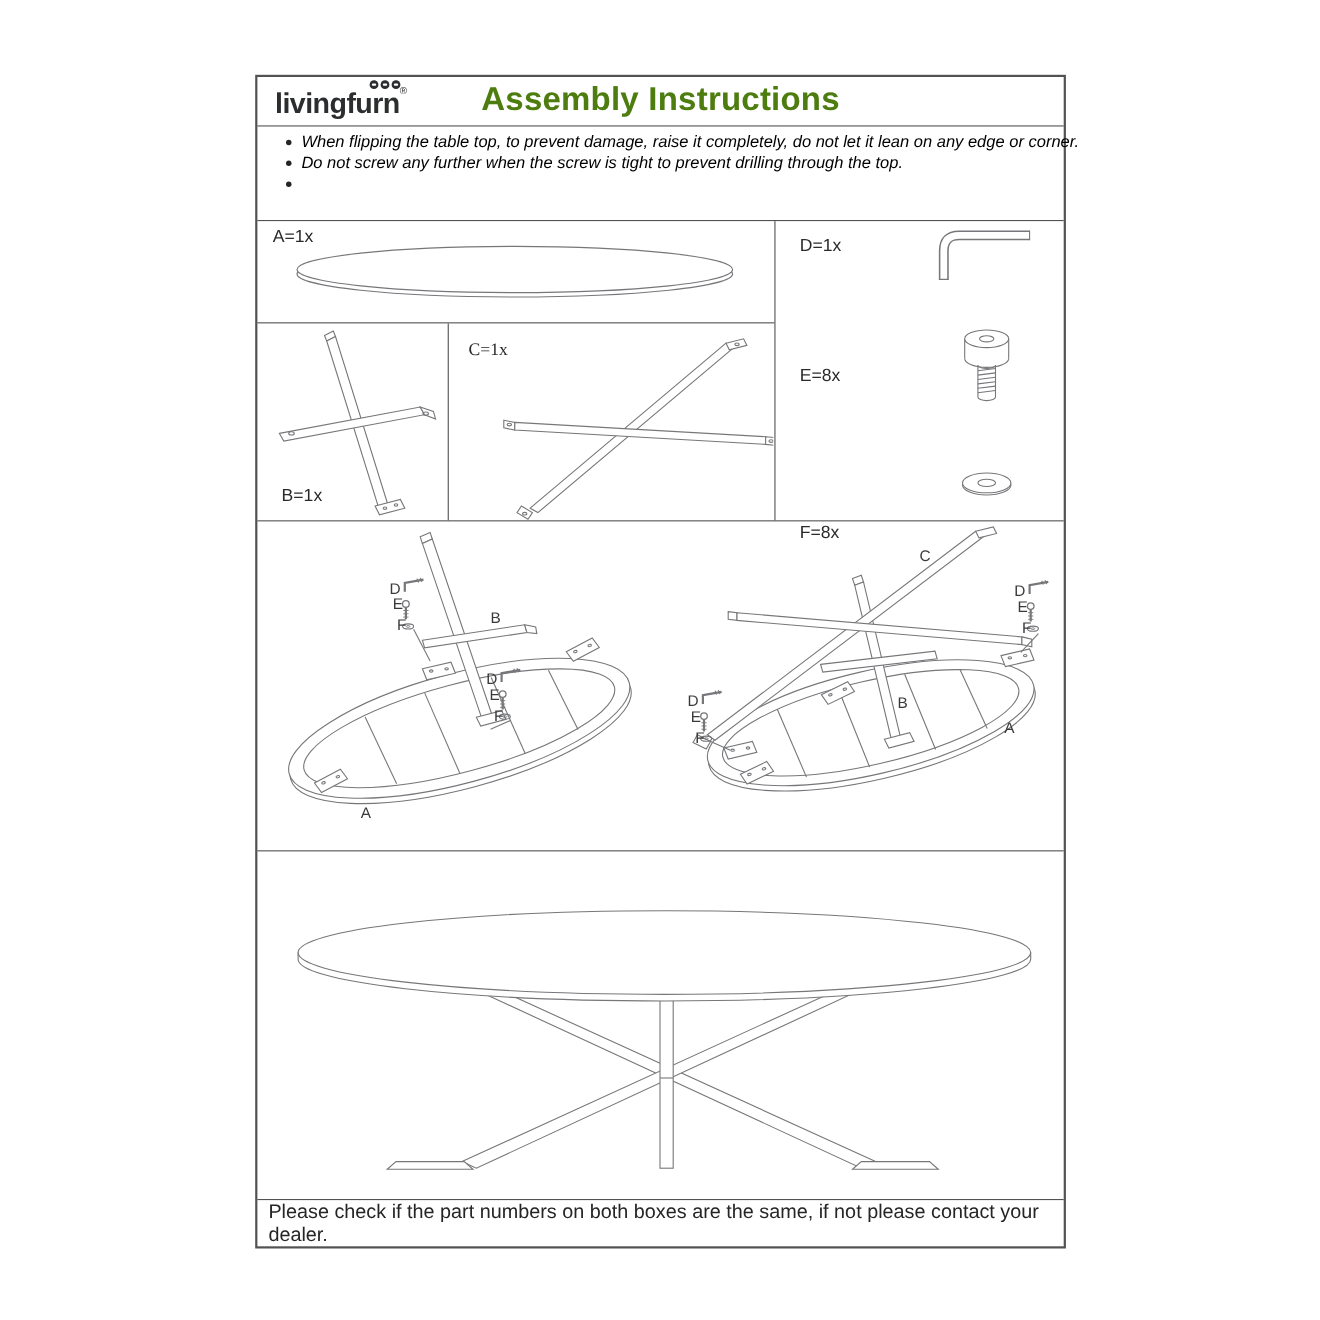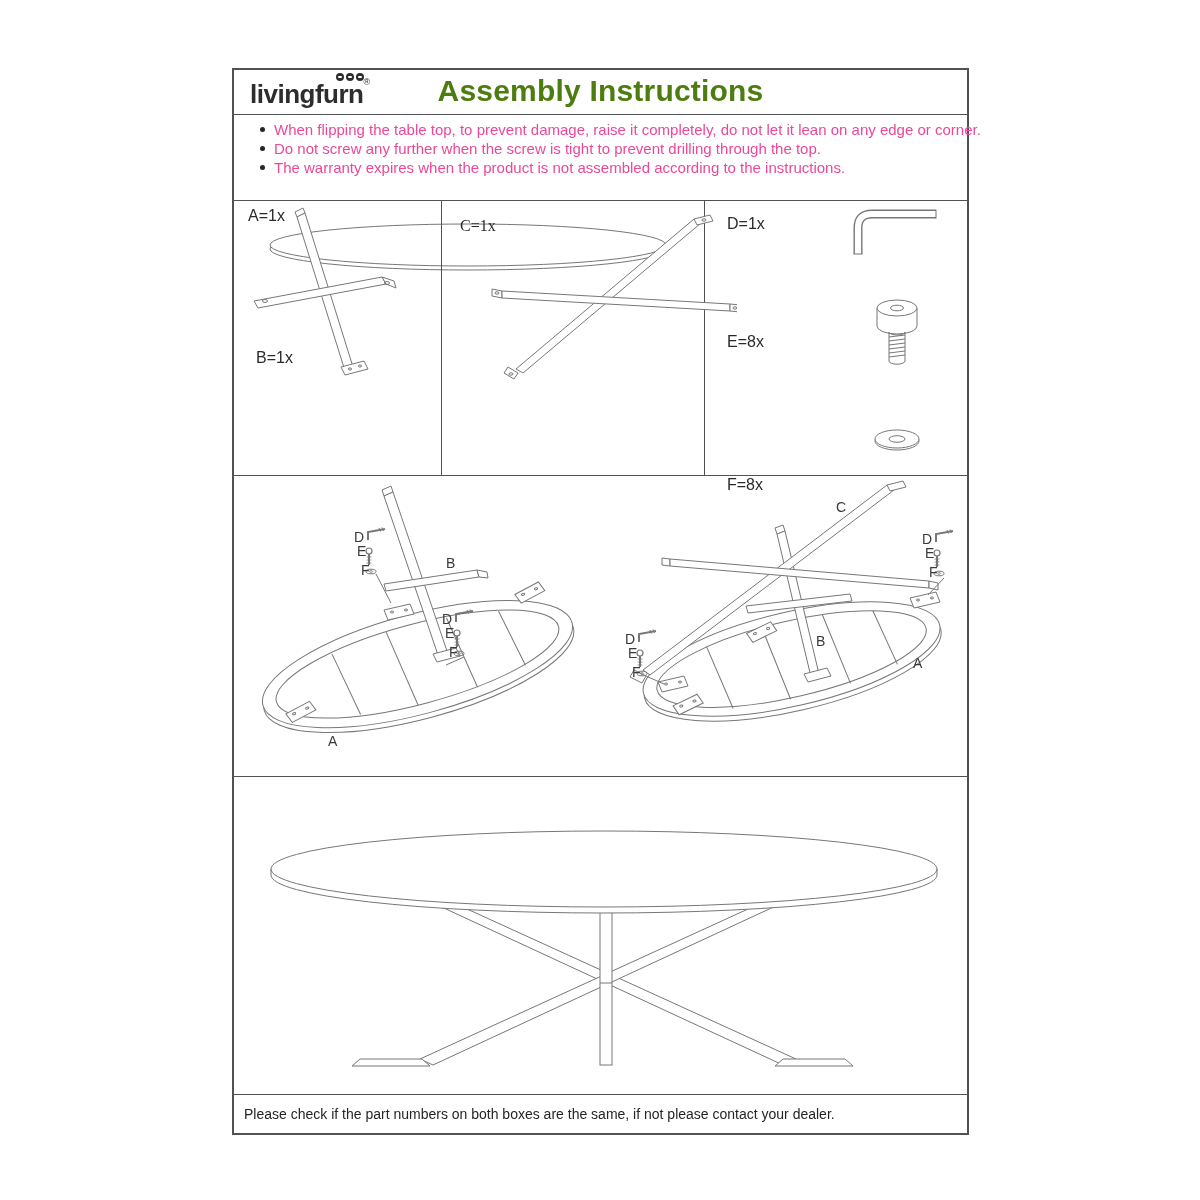--- a/index.html
+++ b/index.html
@@ -14,40 +14,40 @@
   .logo-text { font-size:26px; font-weight:bold; letter-spacing:-0.5px; color:#2c2d2e;margin-top:32px; }
   .logo-reg { font-size:9px; vertical-align:18px; }
   .logo-dots { position:absolute; left:86px; top:-4px; display:flex; gap:2px; }
   .logo-dots i { width:8px; height:8px; border-radius:50%; background:#2c2d2e; position:relative; }
   .logo-dots i::after { content:""; position:absolute; left:2px; top:3px; width:4px; height:2px; background:#fff; border-radius:1px; }
   .page-title { position:absolute; left:0; right:0; top:4px; text-align:center;
                 font-size:30px; font-weight:bold; letter-spacing:0.2px; color:#4d7c0f; }
   
   .warnings-row { height:86px; padding:5px 0 0 24px; }
   .warnings-row ul { list-style:none; }
-  .warnings-row li { position:relative; padding-left:16px; font-size:15px; line-height:19px; white-space:nowrap; color:#ec4899; }
+  .warnings-row li { position:relative; padding-left:16px; font-size:15px; line-height:19px; white-space:nowrap; color:#000000;font-style:italic; }
   .bullet-icon { position:absolute; left:2px; top:7px; width:5px; height:5px; border-radius:50%; background:#252526; }
   .li-4 .bullet-icon { top:10px; }
   
   .parts-row { height:275px; display:flex; }
-  .parts-left { width:471px; border-right:1.5px solid #515254; display:flex; flex-direction:row; }
+  .parts-left { width:471px; border-right:1.5px solid #515254; display:flex; flex-direction:column; }
   .cell-a { height:93px; border-bottom:1.5px solid #515254; position:relative; }
   .parts-bc { flex:1; display:flex; }
-  .cell-b { width:208px; border-right:1.5px solid #515254; position:relative; }
+  .cell-b { width:174px; border-right:1.5px solid #515254; position:relative; }
   .cell-c { flex:1; position:relative;font-family:Liberation Serif, serif; }
   .parts-right { flex:1; position:relative; }
   .part-label { position:absolute; font-size:16px; color:#2a2a2b; }
   svg { position:absolute; left:0; top:0; }
   svg text { font-family:"Liberation Sans", sans-serif; font-size:14px; fill:#3a3a3b; }
   
   .assembly-row { height:301px; }
   .final-row { height:318px; }
   
   .footer-row { flex:1; border-bottom:none; display:flex; align-items:center; padding-left:10px; }
-  .footer-note { font-size:14px; color:#252526; }
+  .footer-note { font-size:18px; color:#252526; }
 </style>
 </head>
 <body>
 
 <div class="doc">
 
   <div class="row header-row">
     <div class="logo-wrap">
       <div class="logo-dots">
           <i></i>
@@ -56,21 +56,21 @@
         </div>
       <span class="logo-text">livingfurn</span><span class="logo-reg">®</span>
     </div>
     <div class="page-title">Assembly Instructions</div>
   </div>
 
   <div class="row warnings-row">
     <ul>
       <li><span class="bullet-icon"></span><span>When flipping the table top, to prevent damage, raise it completely, do not let it lean on any edge or corner.</span></li>
       <li><span class="bullet-icon"></span><span>Do not screw any further when the screw is tight to prevent drilling through the top.</span></li>
-      <li><span class="bullet-icon"></span><span>The warranty expires when the product is not assembled according to the instructions.</span></li>
+      <li><span class="bullet-icon"></span></li>
     </ul>
   </div>
 
   <div class="row parts-row">
     <div class="parts-left">
       <div class="cell-a">
         <span class="part-label" style="left:14px;top:6px;">A=1x</span>
         <svg width="471" height="93" viewBox="0 0 471 93">
           <g stroke="#76777a" fill="none" stroke-width="1">
             <ellipse cx="234" cy="48" rx="198" ry="21"></ellipse>

